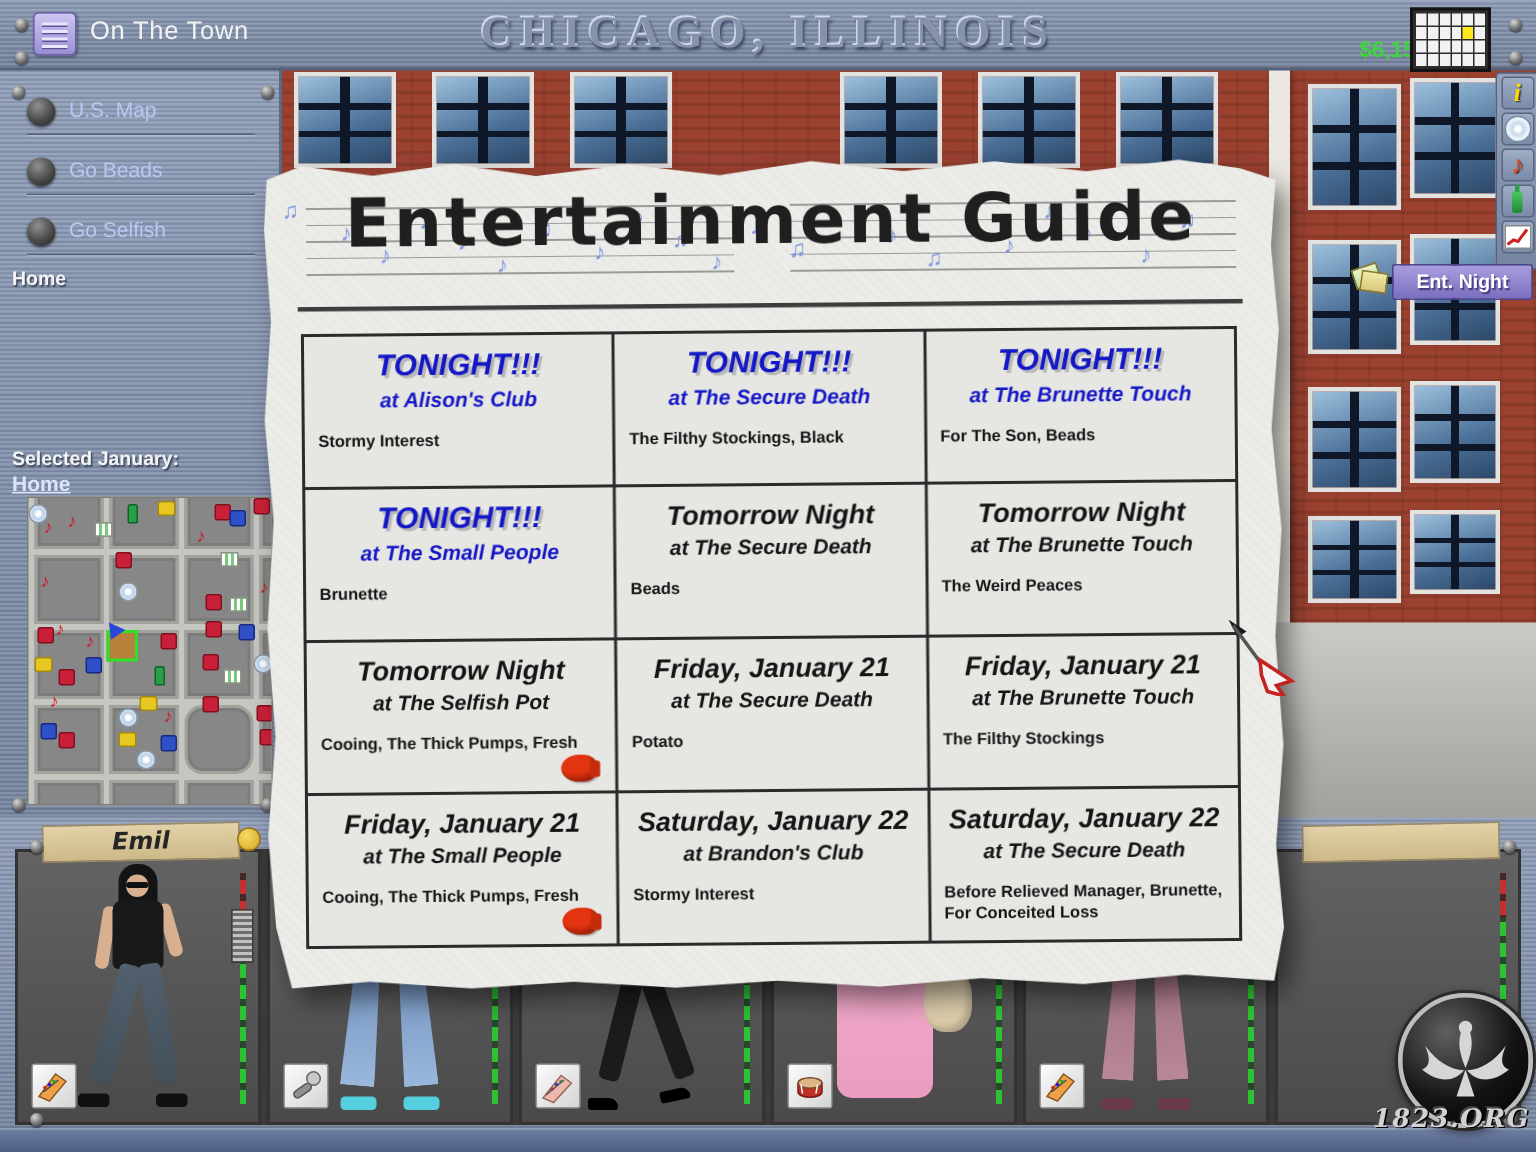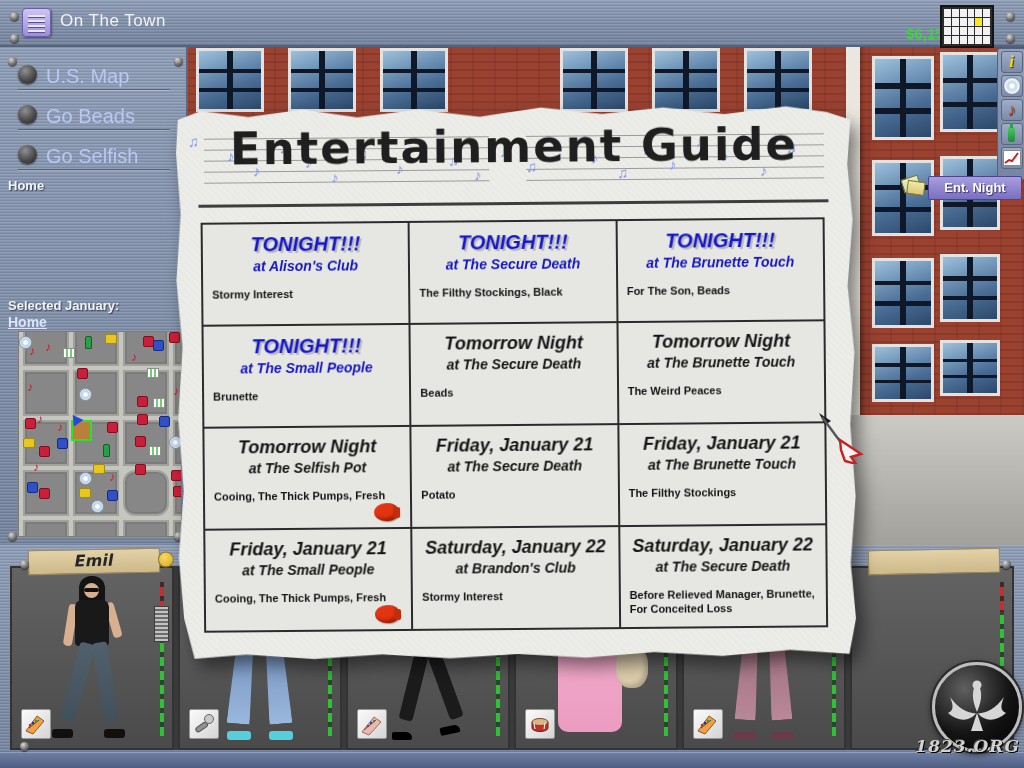--- a/index.html
+++ b/index.html
@@ -34,21 +34,21 @@
        display:grid;grid-template-columns:repeat(6,1fr);gap:1px;padding:2px;}
   #calendar b{background:#f2f2f2;} #calendar b.today{background:#ffe81a;}
   
   .screw{position:absolute;width:9px;height:9px;border-radius:50%;z-index:25;
        background:radial-gradient(circle at 35% 30%,#d8d8d8,#707070 55%,#2e2e2e);box-shadow:0 1px 1px rgba(0,0,0,.5);}
   
   #sidebar{position:absolute;left:0;top:45px;width:186px;height:500px;z-index:15;border-right:2px solid #5a6884;}
   .side-btn{position:absolute;left:0;width:180px;height:34px;cursor:pointer;}
   .knob{position:absolute;left:18px;top:6px;width:19px;height:19px;border-radius:50%;
        background:radial-gradient(circle at 38% 30%,#909090,#4a4a4a 55%,#222);box-shadow:0 1px 2px rgba(0,0,0,.6);}
-  .side-btn span{position:absolute;left:46px;top:6px;font-size:20px;color:#b9c7f2;}
+  .side-btn span{position:absolute;left:46px;top:6px;font-size:14px;color:#b9c7f2;}
   .side-sep{position:absolute;left:18px;width:152px;height:1px;background:#55617a;box-shadow:0 1px 0 rgba(255,255,255,.25);}
   #home-static{position:absolute;left:8px;top:133px;font-size:13px;font-weight:bold;color:#f4f4f4;text-shadow:1px 1px 1px #3a4458;}
   #sel-caption{position:absolute;left:8px;top:253px;font-size:13px;font-weight:bold;color:#f4f4f4;text-shadow:1px 1px 1px #3a4458;}
   #sel-link{position:absolute;left:8px;top:269px;font-size:14px;font-weight:bold;color:#dbe4fa;text-decoration:underline;cursor:pointer;}
   
   #minimap{position:absolute;left:18px;top:286px;width:162px;height:204px;background:#c6c6c1;border:1px solid #7d7d78;overflow:hidden;cursor:pointer;}
   .blk{position:absolute;width:42px;height:42px;background:#878787;border:2px solid #a2a29c;box-shadow:inset 0 0 0 2px #7c7c7c;}
   .blk.round{border-radius:12px;}
   .mi{position:absolute;}
   .mi-note{color:#d01828;font-weight:bold;font-size:12px;line-height:10px;}
@@ -192,20 +192,21 @@
     </div>
 
   <div id="topbar" class="metal">
     <div id="menu-btn">
         <i style="top:6px"></i>
         <i style="top:11px"></i>
         <i style="top:16px"></i>
         <i style="top:21px"></i>
       </div>
     <div id="mode-label">On The Town</div>
+    <div id="city">CHICAGO, ILLINOIS</div>
     <div id="money-label">$6,151</div>
     <div id="calendar">
         <b></b>
         <b></b>
         <b></b>
         <b></b>
         <b></b>
         <b></b>
         <b></b>
         <b></b>

